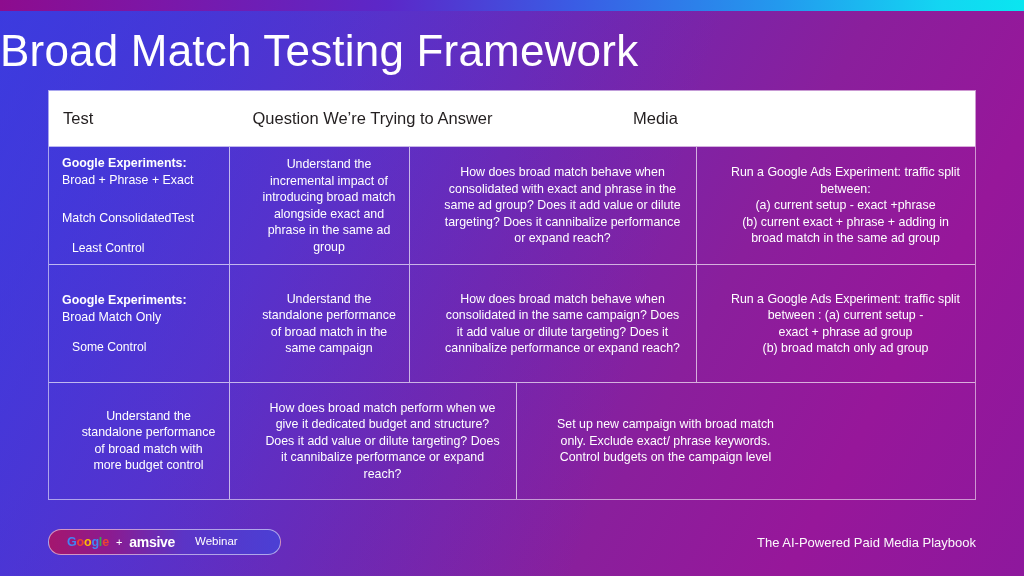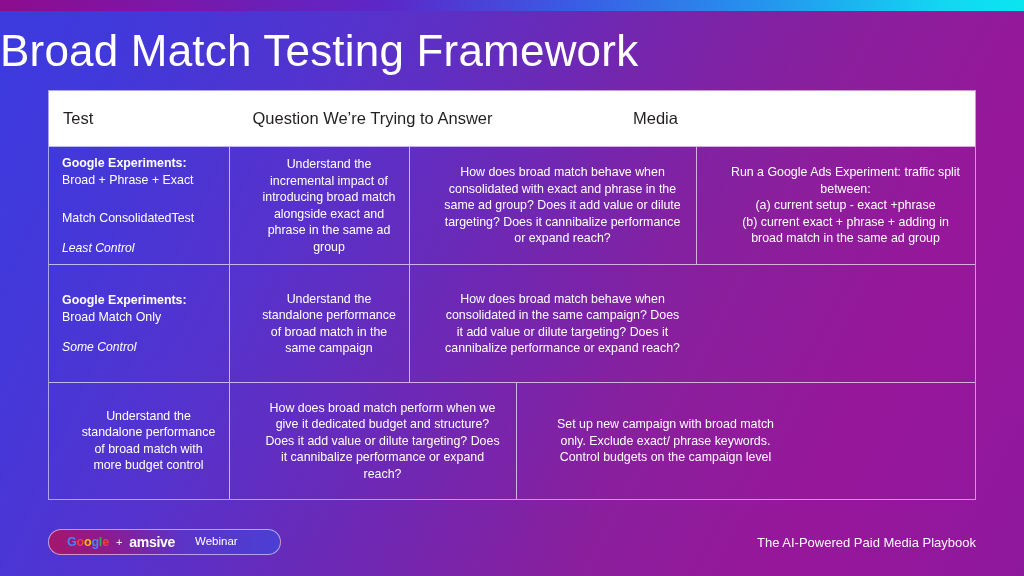--- a/index.html
+++ b/index.html
@@ -102,21 +102,21 @@
   .c1{ width:180px; flex:0 0 180px; }
   .c2{ width:287px; flex:0 0 287px; }
   .c3{ width:279px; flex:0 0 279px; }
 
   .cell.c0{ align-items:flex-start; text-align:left; }
   .cell.c1, .cell.c2, .cell.c3{ align-items:center; text-align:center;padding-left:32px; }
 
   .test-name{ font-weight:700; font-size:12.4px; line-height:1.35; }
   .test-sub{ font-weight:400; font-size:12.4px; line-height:1.35; }
   .test-sub2{ font-weight:400; font-size:12.4px; line-height:1.35; margin-top:22px; }
-  .test-control{ font-style:italic; font-size:12.2px; margin-top:13px; }
+  .test-control{ font-size:12.2px; margin-top:13px;margin-left:10px; }
 
   .body-text{ white-space:pre-line; }
 
   
   .footer-badge{
     position:absolute;
     left:48px; bottom:21px;
     height:26px; width:233px;
     border-radius:13px;
     border:1px solid rgba(255,255,255,.55);
@@ -207,20 +207,25 @@
         <div class="test-name">Google Experiments:</div>
         <div class="test-sub">Broad Match Only</div>
         <div class="test-control">Some Control</div>
       </div>
       <div class="cell c1">
         <div class="body-text">Understand the standalone performance of broad match in the same campaign</div>
       </div>
       <div class="cell c2">
         <div class="body-text">How does broad match behave when consolidated in the same campaign? Does it add value or dilute targeting? Does it cannibalize performance or expand reach?</div>
       </div>
+      <div class="cell c3">
+        <div class="body-text">Run a Google Ads Experiment: traffic split between : (a) current setup -
+exact + phrase ad group
+(b) broad match only ad group</div>
+      </div>
     </div>
 
     <div class="trow">
       <div class="cell c1">
         <div class="body-text">Understand the standalone performance of broad match with more budget control</div>
       </div>
       <div class="cell c2">
         <div class="body-text">How does broad match perform when we give it dedicated budget and structure? Does it add value or dilute targeting? Does it cannibalize performance or expand reach?</div>
       </div>
       <div class="cell c3">

